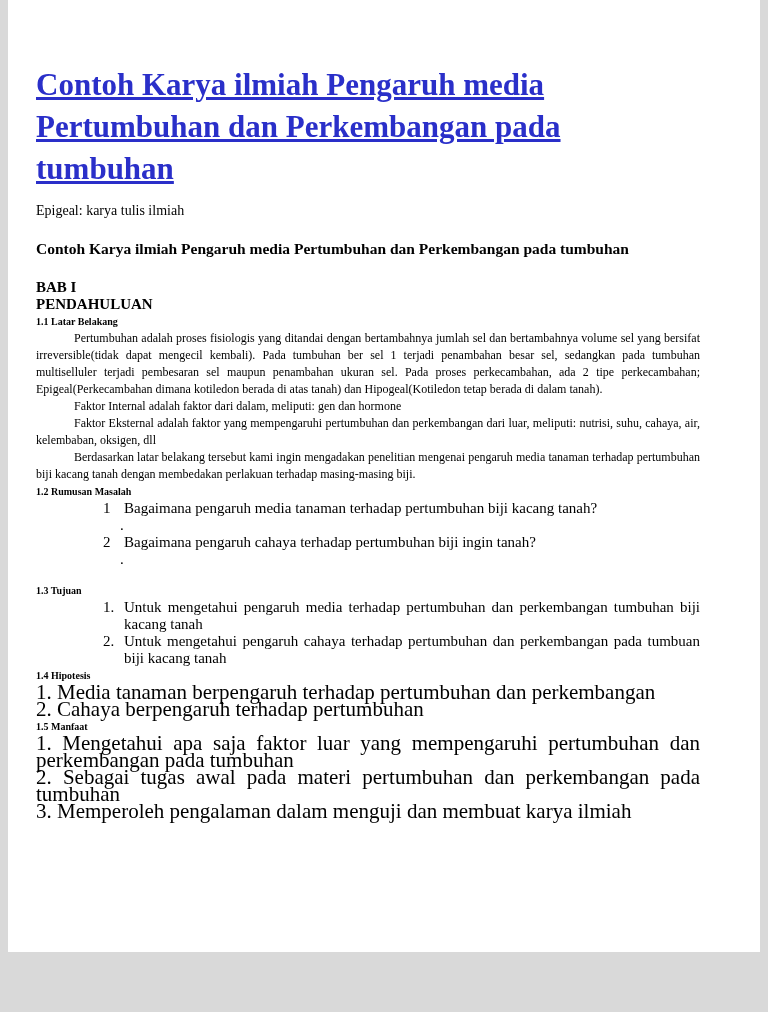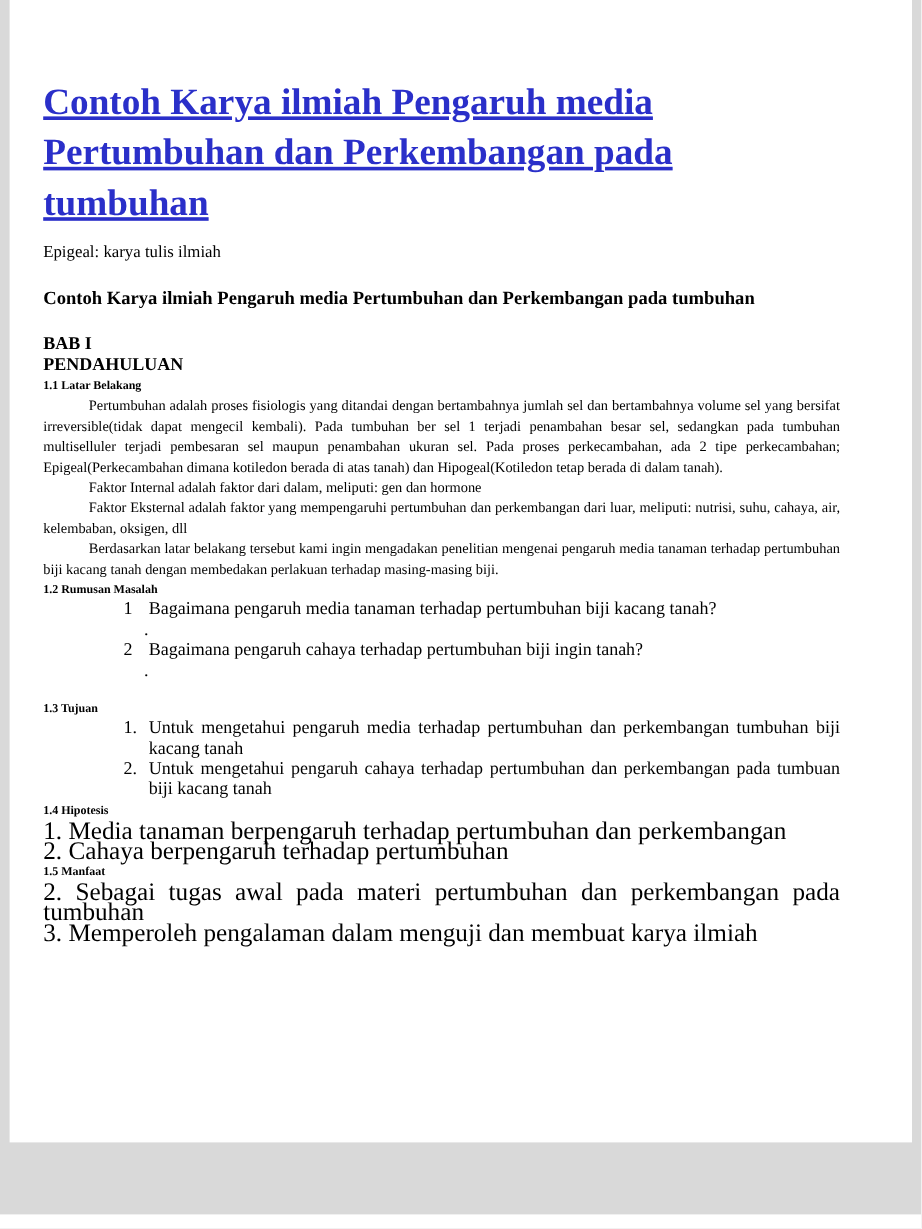--- a/index.html
+++ b/index.html
@@ -150,18 +150,19 @@
     <div class="list-row">
       <span class="list-num">2.</span>
       <span class="list-text">Untuk mengetahui pengaruh cahaya terhadap pertumbuhan dan perkembangan pada tumbuan biji kacang tanah</span>
     </div>
 
     <div class="sec-heading">1.4 Hipotesis</div>
     <div class="plain-item">1. Media tanaman berpengaruh terhadap pertumbuhan dan perkembangan</div>
     <div class="plain-item">2. Cahaya berpengaruh terhadap pertumbuhan</div>
 
     <div class="sec-heading">1.5 Manfaat</div>
+    <div class="plain-item">1. Mengetahui apa saja faktor luar yang mempengaruhi pertumbuhan dan perkembangan pada tumbuhan</div>
     <div class="plain-item">2. Sebagai tugas awal pada materi pertumbuhan dan perkembangan pada tumbuhan</div>
     <div class="plain-item">3. Memperoleh pengalaman dalam menguji dan membuat karya ilmiah</div>
 
   </div>
   <div class="white-strip"></div>
 </div>
 
 </body></html>

